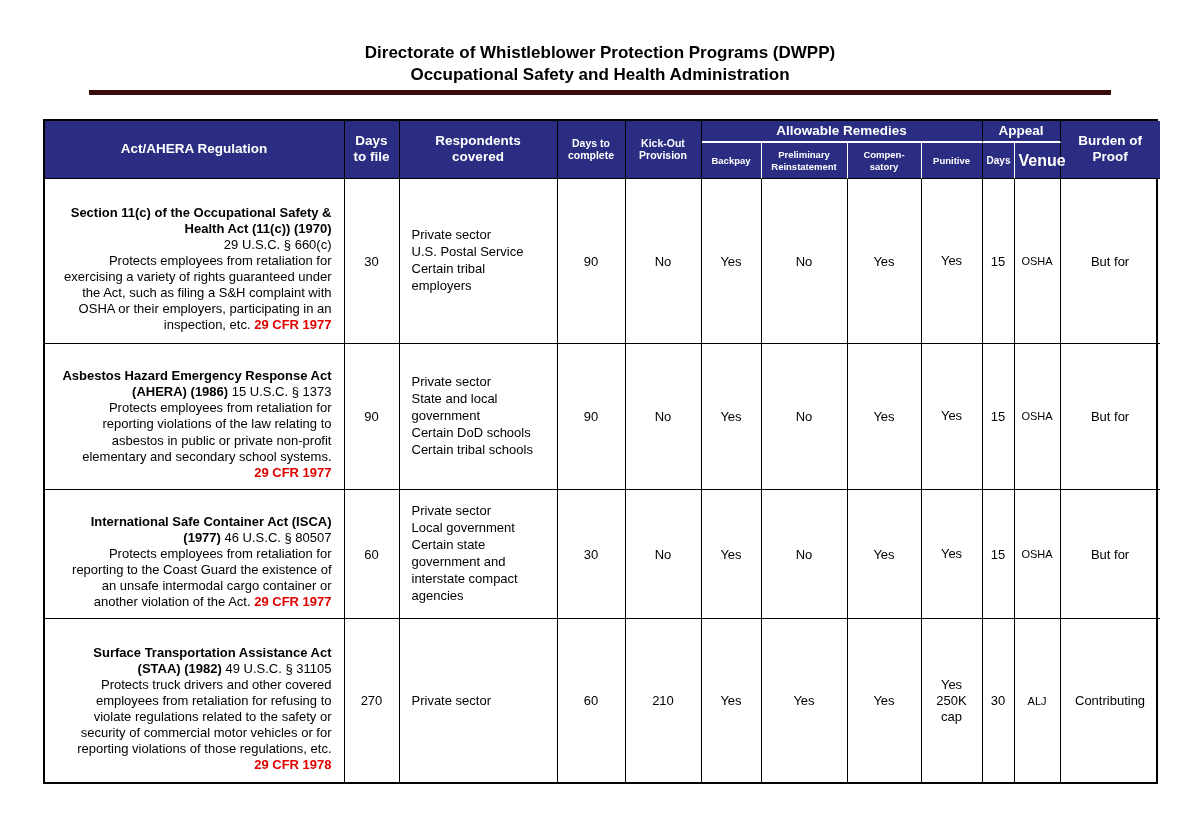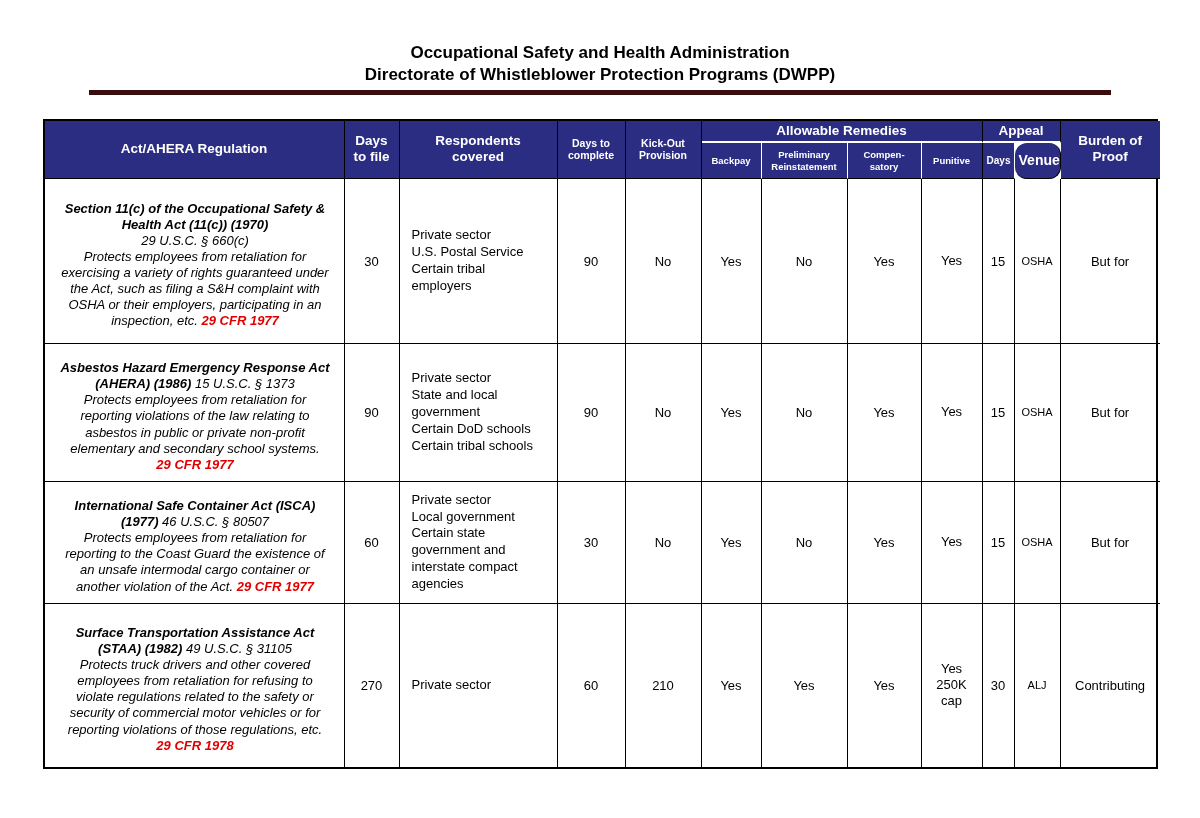--- a/index.html
+++ b/index.html
@@ -47,48 +47,48 @@
     text-align:center;
     white-space:pre-line;
     line-height:1.2;
   }
   th.big{font-size:13.5px;}
   th.small{font-size:10.5px;}
   th.grp{font-size:13.5px;height:16px;border-bottom:2px solid #fff;}
   th.sub{font-size:9.5px;height:36px;border-right:1px solid #fff;padding:2px 2px;}
   th.sub.lastsub{border-right:1px solid var(--grid);}
   th.subday{font-size:10px;border-right:1px solid #fff;}
-  th.subvenue{font-size:14px;border-right:1px solid var(--grid);border-radius:12px;}
+  th.subvenue{font-size:16px;border-right:1px solid var(--grid);}
   td{font-size:13px;}
   td.c{text-align:center;}
   td.pre{white-space:pre-line;text-align:center;line-height:1.25;}
   td.act{
-    text-align:center;padding:16px 12px 8px 14px;line-height:1.24;font-style:italic;
+    text-align:right;padding:24px 12px 8px 14px;line-height:1.24;
   }
   td.resp{
     text-align:left;padding:6px 20px 6px 12px;white-space:pre-line;line-height:1.3;
   }
   td.venue{font-size:11px;text-align:center;padding:2px 3px;}
   .b{font-weight:bold;}
   .cfr{color:var(--cfr_red);font-weight:bold;}
   .blk{display:block;}
   .desc{margin:0;}
   tr.r1 td{height:165px;}
   tr.r2 td{height:125px;}
   tr.r3 td{height:122px;}
   tr.r4 td{height:163px;}
 </style>
 </head>
 <body>
 
 <div class="page">
 
   <div class="titles">
+    <div>Directorate of Whistleblower Protection Programs (DWPP)</div>
     <div>Occupational Safety and Health Administration</div>
-    <div>Directorate of Whistleblower Protection Programs (DWPP)</div>
   </div>
 
   <div class="double-rule"></div>
 
   <div class="tbl-wrap">
   <table>
     <colgroup>
       <col style="width:300px">
           <col style="width:55px">
           <col style="width:158px">

